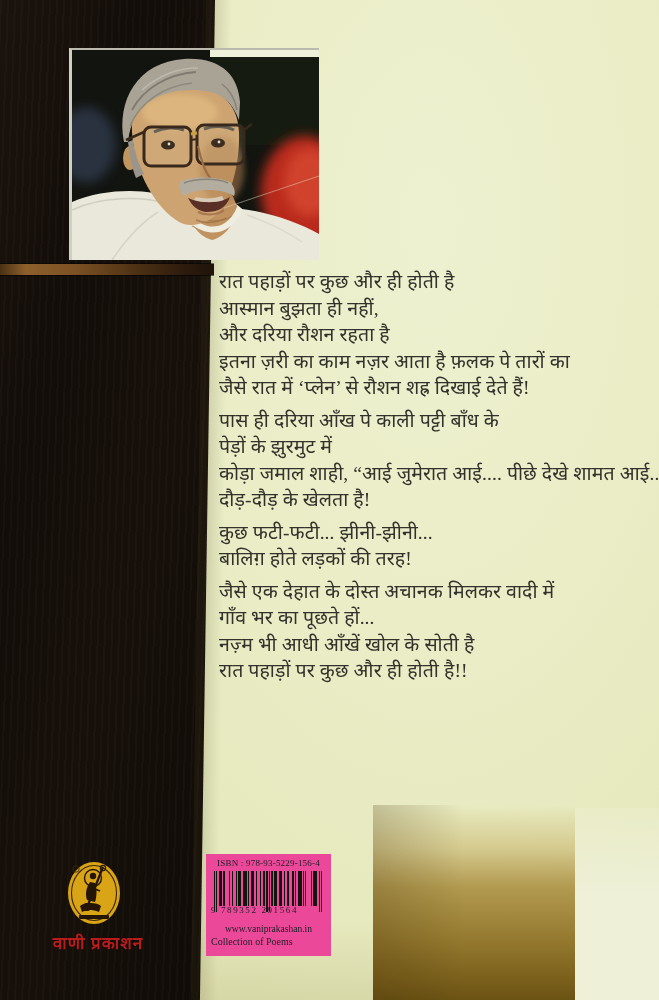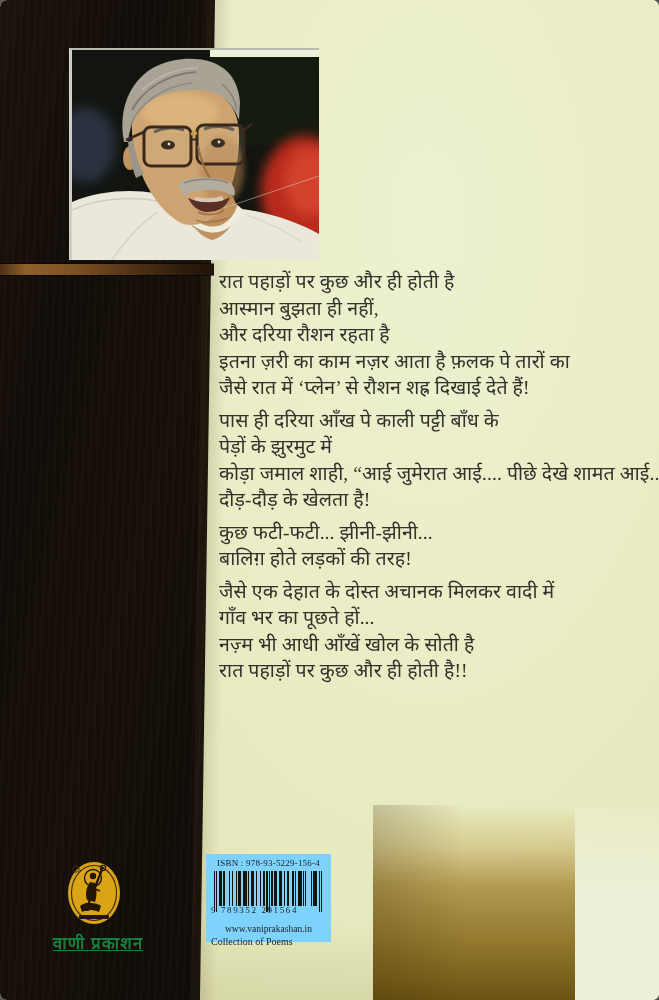--- a/index.html
+++ b/index.html
@@ -1,21 +1,20 @@
 <!DOCTYPE html>
 <html lang="hi"><head>
 <meta charset="utf-8">
 <title>Book Back Cover</title>
 <style>
   html,body{margin:0;padding:0;background:#555;}
   .cover{
     position:relative;width:659px;height:1000px;overflow:hidden;
     background:#e9ecc5;
     font-family:"Liberation Serif","DejaVu Serif",serif;
-    border-radius:7px;
   }
   .bg{
     position:absolute;inset:0;
     background:
       linear-gradient(180deg, rgba(150,140,80,0) 92%, rgba(150,140,80,.18) 100%),
       radial-gradient(ellipse at 65% 22%, #eef1d0 0%, #e8ebc1 55%, #e2e5b3 100%);
   }
   
   .strip{
     position:absolute;left:0;top:0;width:215px;height:1000px;
@@ -55,29 +54,28 @@
       linear-gradient(180deg, rgba(233,236,197,0) 0%, rgba(198,176,103,.55) 22%, #b29a50 42%, #93782e 70%, #7a5f1c 90%, #6b5314 100%);
   }
   .right-light{
     position:absolute;left:575px;top:808px;width:84px;height:192px;
     background:linear-gradient(180deg, rgba(240,241,220,.25), #eef0d8 45%);
   }
   
   .emblem{position:absolute;left:66px;top:860px;width:56px;height:68px;}
   .pub-name{
     position:absolute;left:18px;top:931px;width:160px;text-align:center;
-    color:#15803d;font-weight:bold;font-size:17px;letter-spacing:1px;
+    color:#b91c1c;font-weight:bold;font-size:17px;letter-spacing:1px;
     font-family:"Liberation Sans","DejaVu Sans",sans-serif;
     text-shadow:0 0 1px rgba(0,0,0,.8);
-    text-decoration:underline;
   }
   
   .label{
-    position:absolute;left:206px;top:854px;width:125px;height:88px;
-    background:#7dd3fc;box-sizing:border-box;padding:4px 5px 3px 5px;
+    position:absolute;left:206px;top:854px;width:125px;height:102px;
+    background:#ec4899;box-sizing:border-box;padding:4px 5px 3px 5px;
     color:#1d1d26;
   }
   .isbn{font-size:9px;letter-spacing:.2px;white-space:nowrap;text-align:center;}
   .bars{display:flex;align-items:flex-start;height:41px;margin:3px 0 0 3px;}
   .bc-mod{width:1.15px;height:35px;flex:none;}
   .bc-mod.on{background:#15150f;}
   .bc-mod.guard{height:41px;}
   .digits{font-size:9px;letter-spacing:1.6px;margin:-7px 0 0 0;text-align:left;white-space:nowrap;}
   .website{font-size:9.5px;margin-top:9px;text-align:center;white-space:nowrap;}
   .category{font-size:10px;margin-top:2px;text-align:left;white-space:nowrap;}

